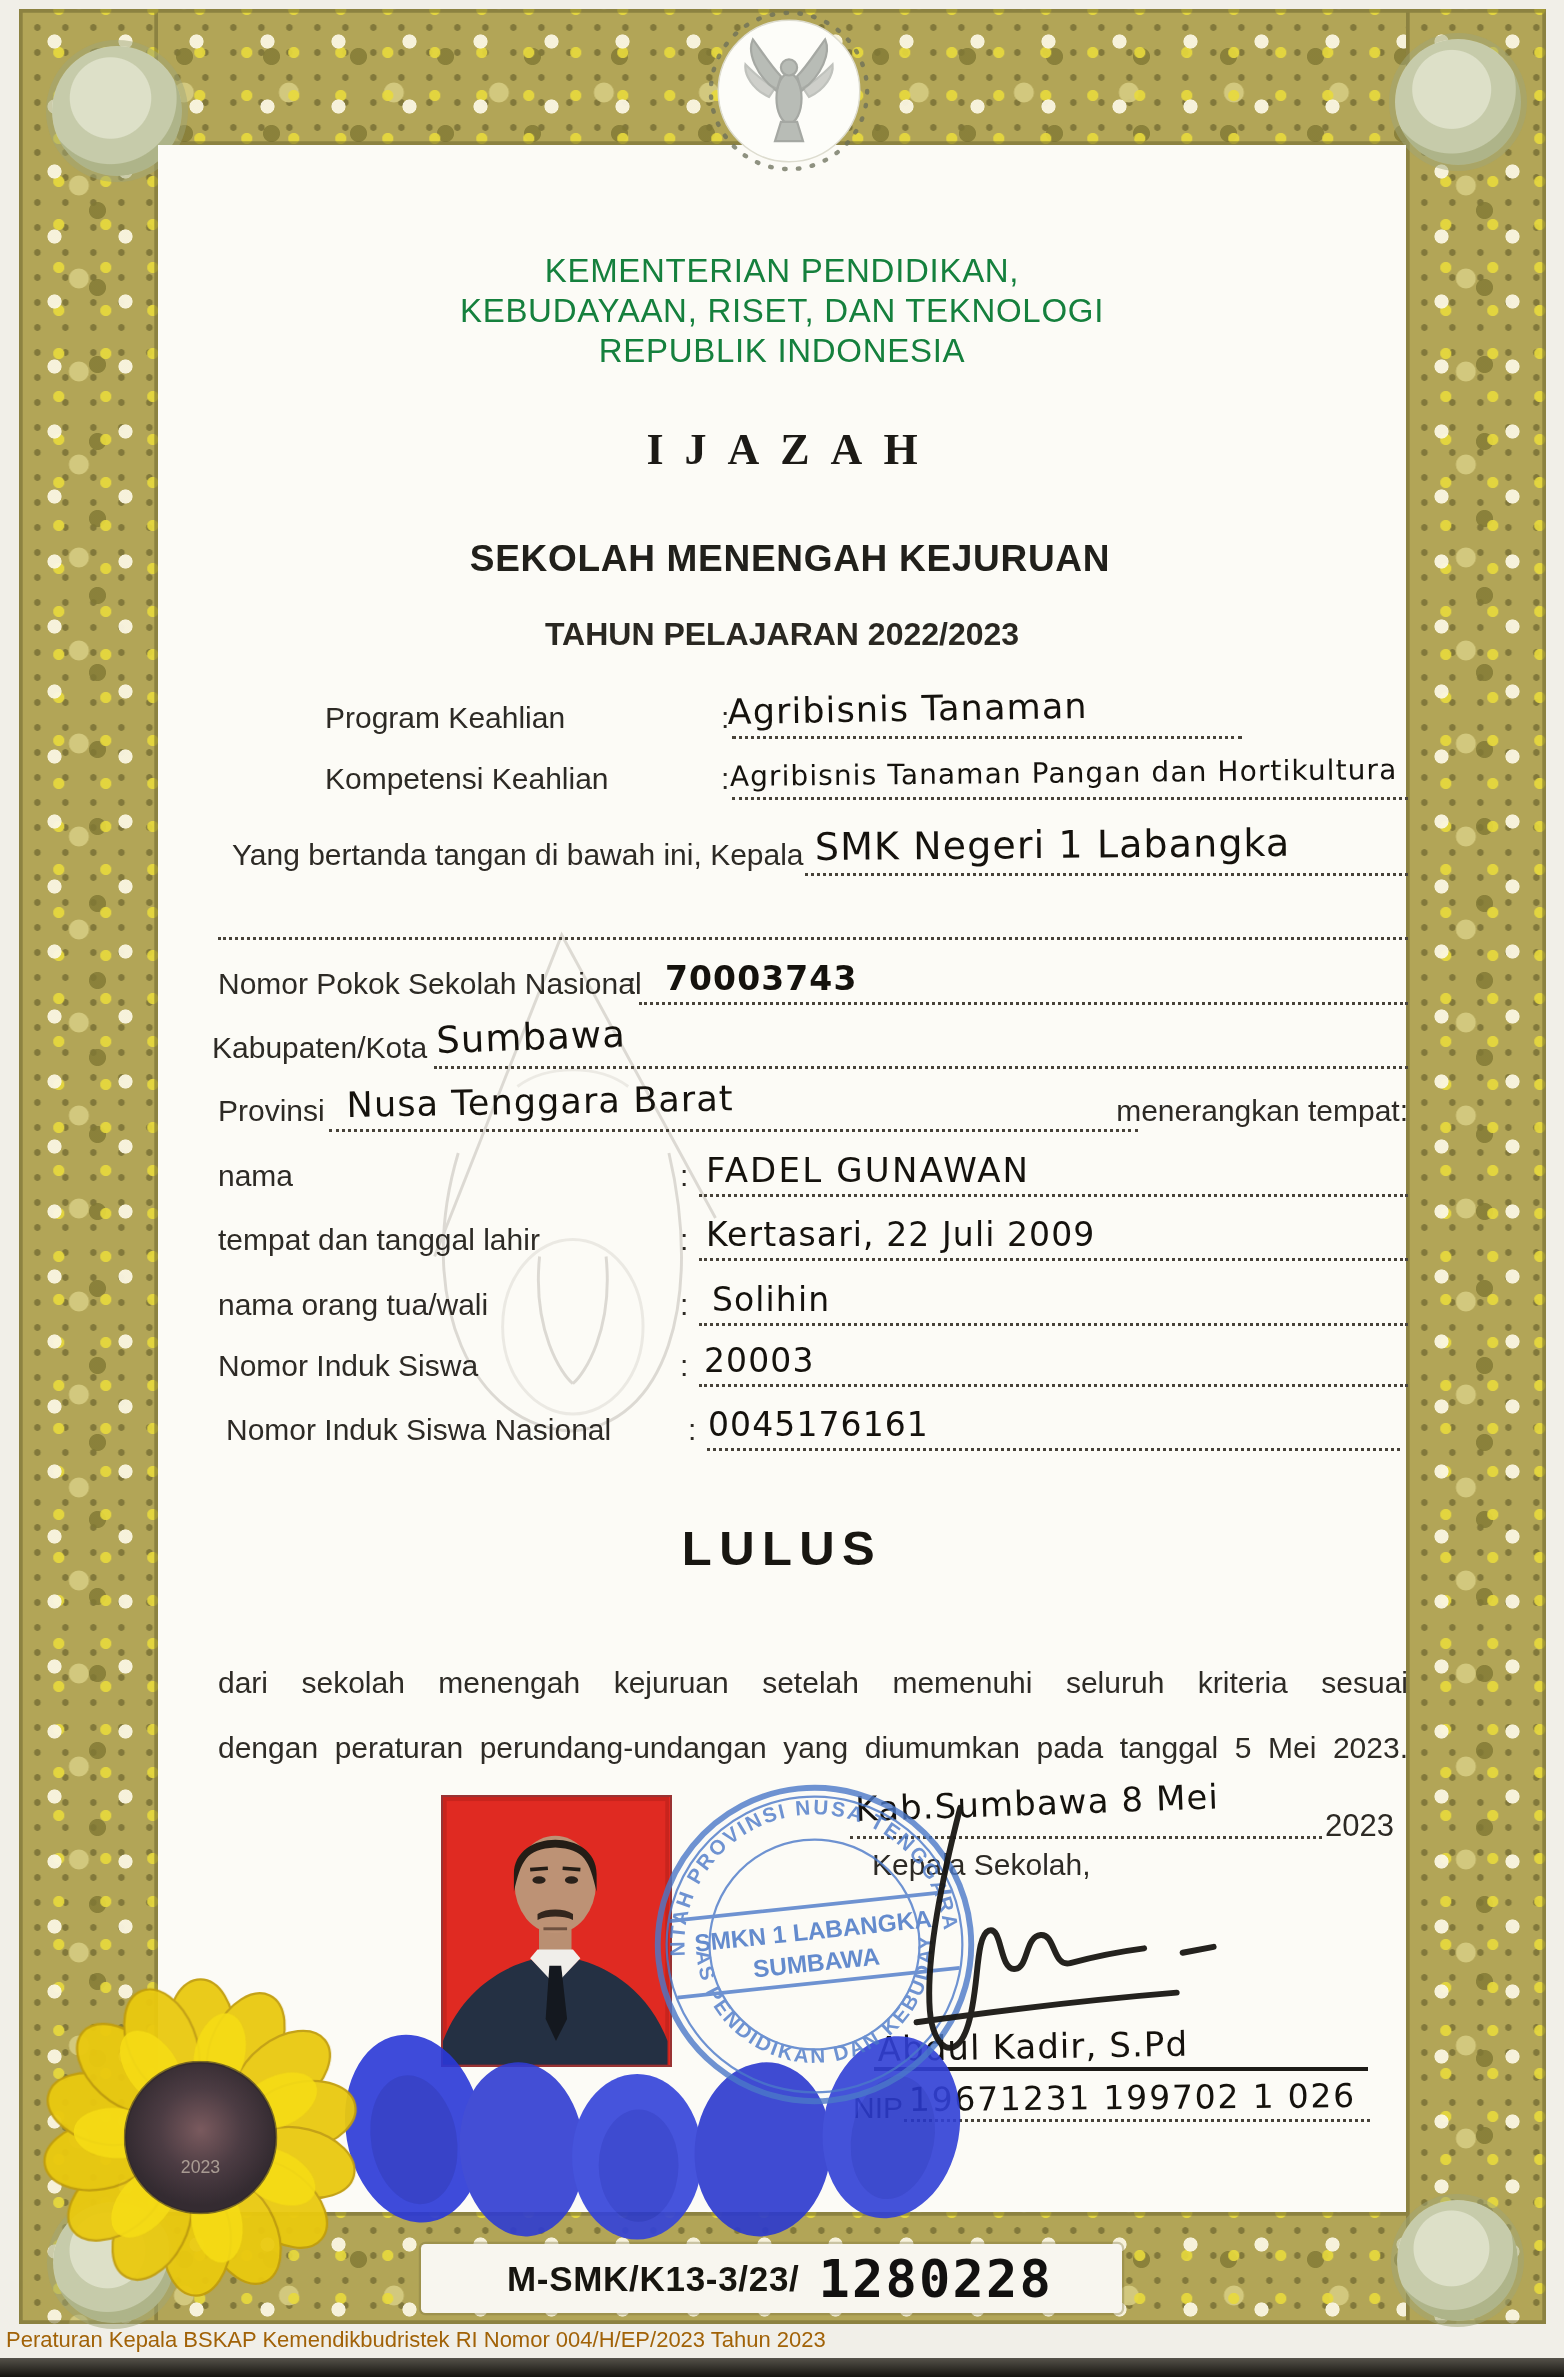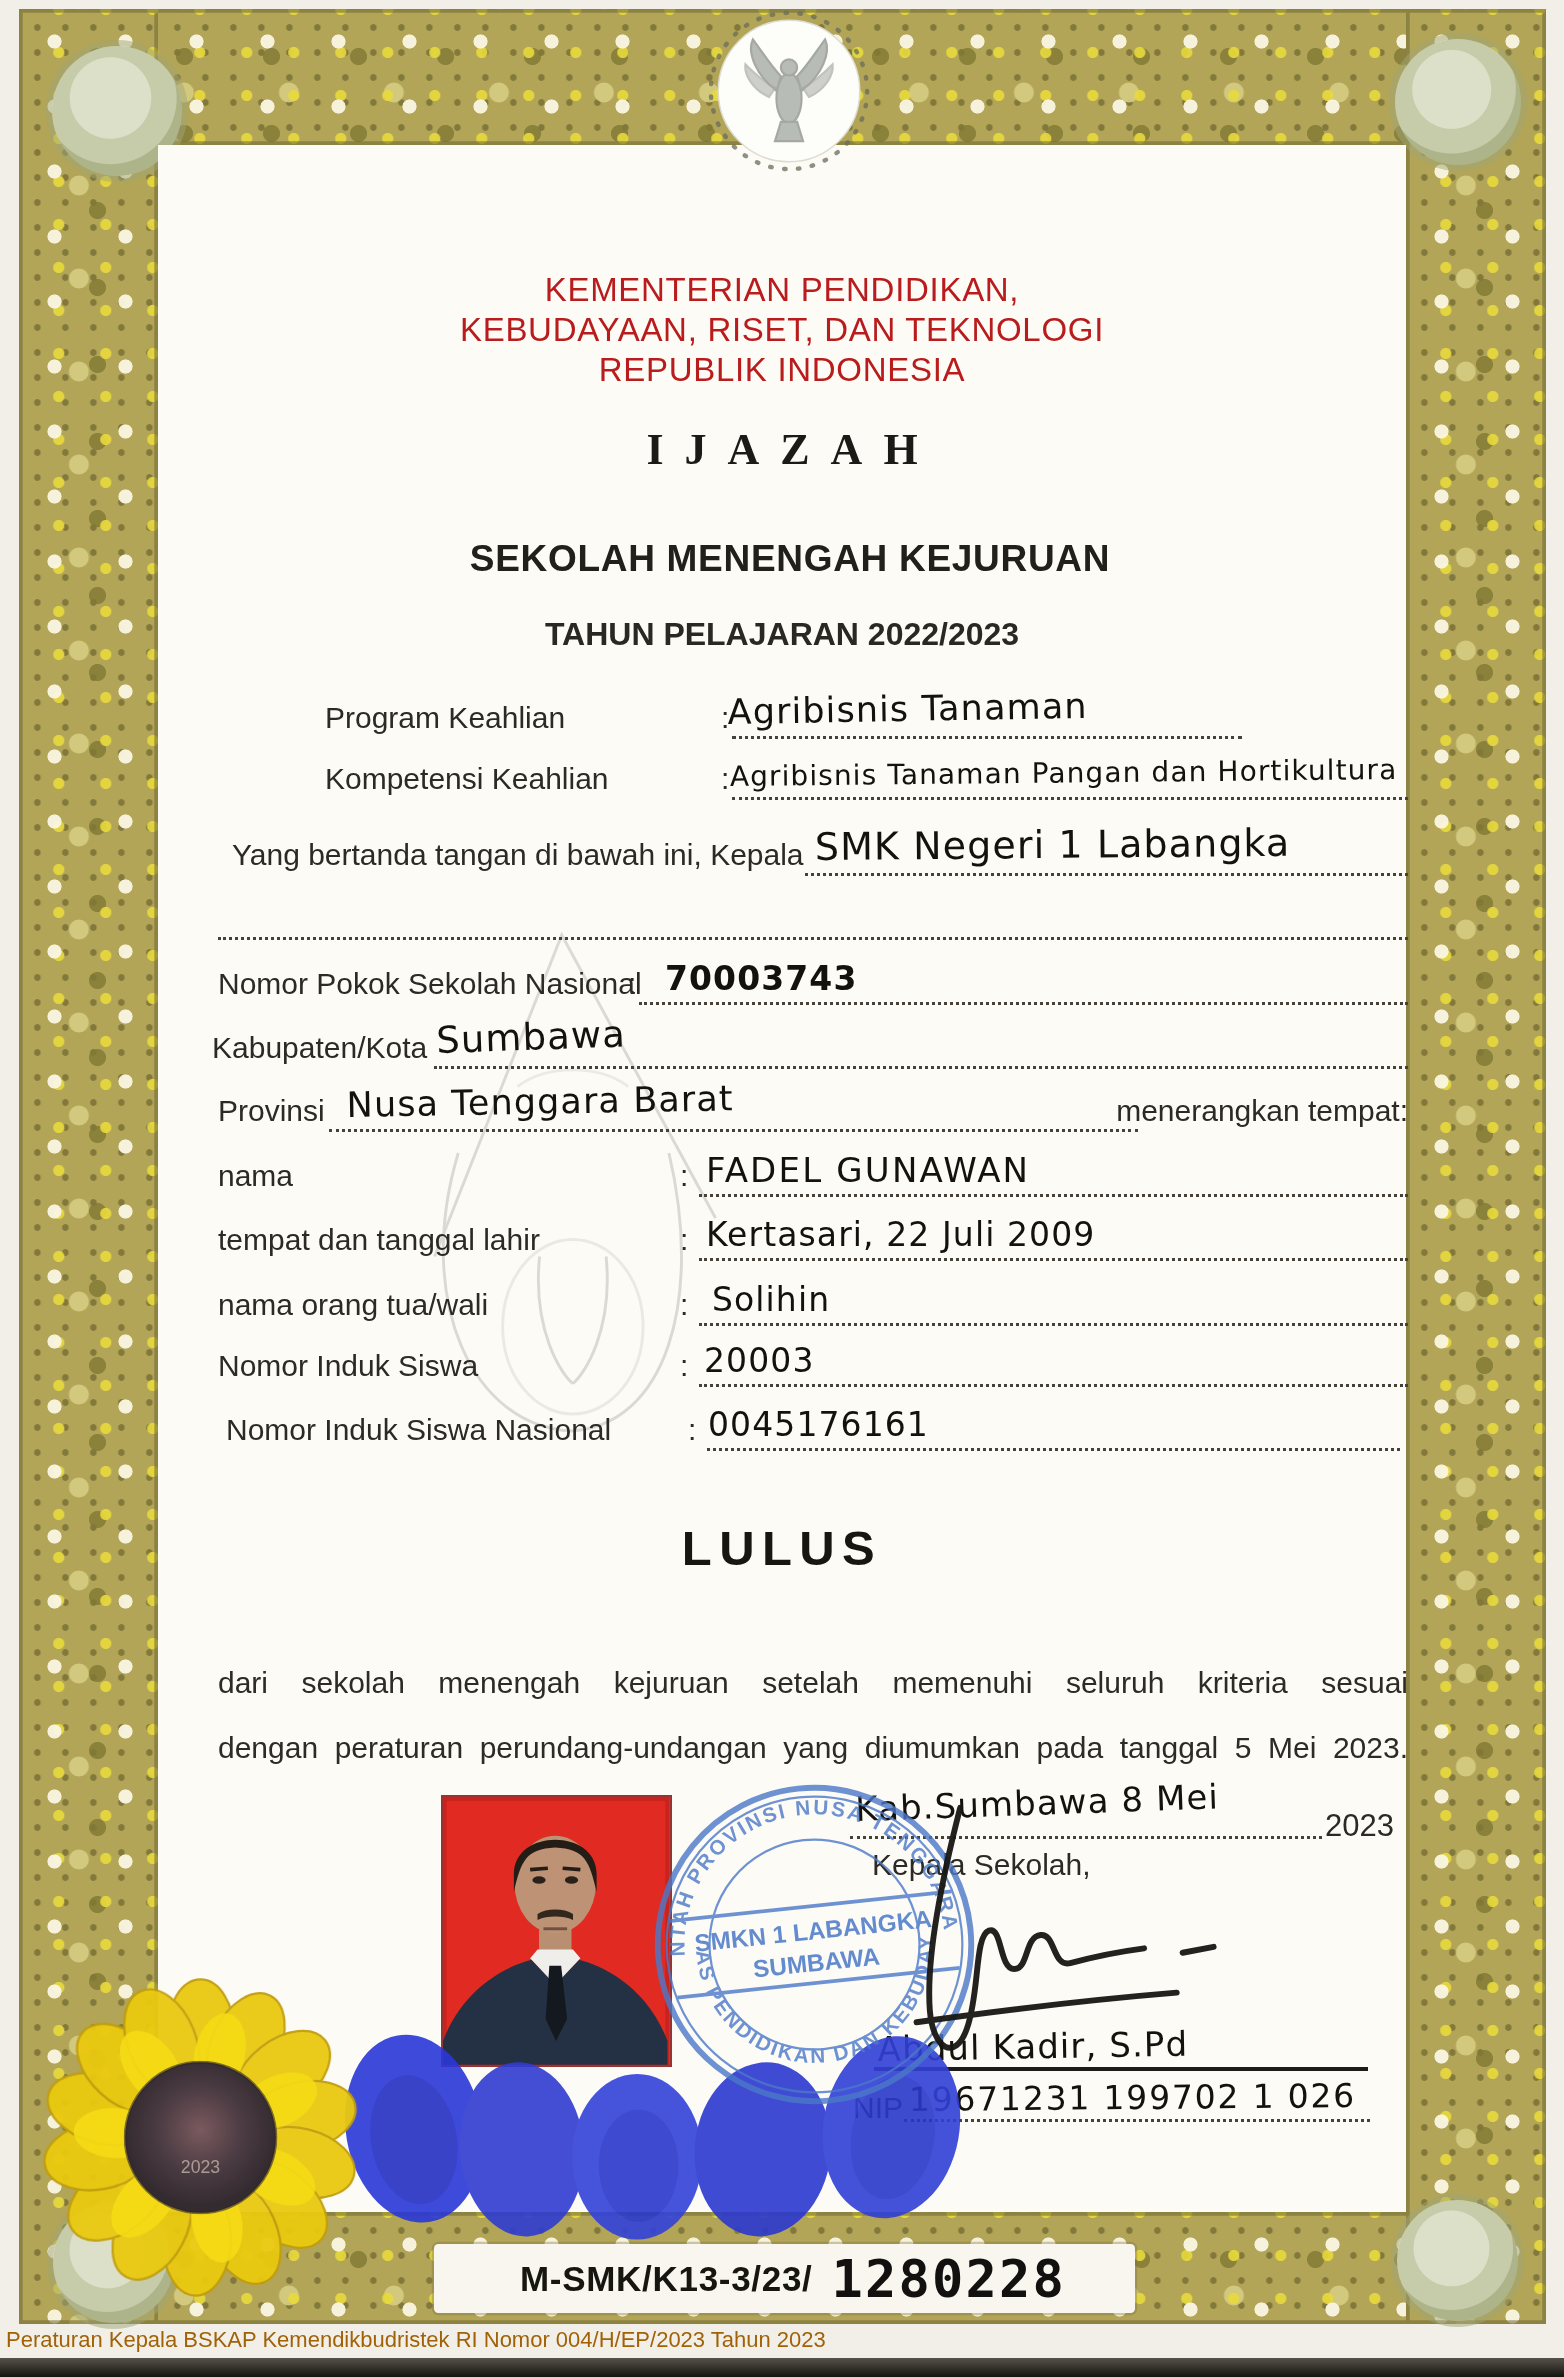--- a/index.html
+++ b/index.html
@@ -26,21 +26,21 @@
     position:absolute; border-radius:50%;
     background:radial-gradient(circle at 45% 40%, #dde0c8 0 38%, #c6cbaa 39% 62%, #aeb489 63% 82%, #9ba270 83% 100%);
     box-shadow:0 0 0 6px rgba(160,166,120,.5);
   }
   .paper{
     position:absolute; left:158px; top:145px; width:1248px; height:2067px;
     background:#fcfbf6;
   }
   
   .centerblock{ position:absolute; left:158px; width:1248px; text-align:center; z-index:2;}
-  .ministry{ top:251px; font-size:33px; line-height:40px; color:#b91c1c; letter-spacing:0.7px;margin-top:19px;}
+  .ministry{ top:251px; font-size:33px; line-height:40px; color:#15803d; letter-spacing:0.7px;}
   .doc-title{ top:424px; font-family:"Liberation Serif", serif; font-weight:700; font-size:44px; letter-spacing:21px; color:#1c1a16; padding-left:21px;}
   .school{ top:534px; font-weight:700; font-size:37px; line-height:49px; color:#21201b; letter-spacing:0.7px;margin-left:8px;}
   .year-line{ top:616px; font-weight:700; font-size:32px; color:#2a2822;}
   .status{ top:1520px; font-weight:700; font-size:49px; letter-spacing:7.4px; color:#181611;}
   
   .row{ position:absolute; height:47px; z-index:2;}
   .row .label{ position:absolute; left:0; bottom:4.4px; font-size:30px; white-space:nowrap; color:#2d2a25;}
   .row .colon{ position:absolute; bottom:4.4px; font-size:30px; color:#2d2a25;}
   .row .dotline{ position:absolute; bottom:0; height:0; border-bottom:3.7px dotted #474239;}
   .hand{
@@ -53,21 +53,21 @@
   .para .pline{ text-align:justify; text-align-last:justify; }
   .sig-text{ position:absolute; font-size:30px; color:#2d2a25; z-index:4; white-space:nowrap;}
   .sig-dotline{ position:absolute; height:0; border-bottom:3.7px dotted #474239; z-index:3;}
   .sig-solidline{ position:absolute; height:0; border-bottom:4.4px solid #1d1b17; z-index:3;}
   .freehand{ position:absolute; z-index:4; }
   
   .photo{ position:absolute; left:441px; top:1795px; width:231px; height:272px; z-index:3;
     border:2.2px solid #933; background:#e02a22;}
   
   .serial-strip{
-    position:absolute; left:434px; top:2244px; width:701px; height:69px; z-index:9;
+    position:absolute; left:421px; top:2244px; width:701px; height:69px; z-index:9;
     background:#f8f6ef; border-radius:4.4px; box-shadow:0 0 0 2.2px rgba(120,112,60,.35);
     display:flex; align-items:center;
   }
   .serial-prefix{ margin-left:86px; font-weight:700; font-size:35px; color:#17150f; letter-spacing:0.7px;}
   .serial-number{ margin-left:19px; font-family:"DejaVu Sans Mono", monospace; font-weight:700; font-size:52px; color:#121110; letter-spacing:2.2px;}
   .footer-note{ position:absolute; left:6px; top:2327px; font-size:22px; color:#a16207; z-index:2; white-space:nowrap;}
   .bottom-edge{ position:absolute; left:0; top:2358px; width:1564px; height:19px; z-index:1;
     background:linear-gradient(#55524a, #14130f);}
   svg{ display:block; }
 </style>

